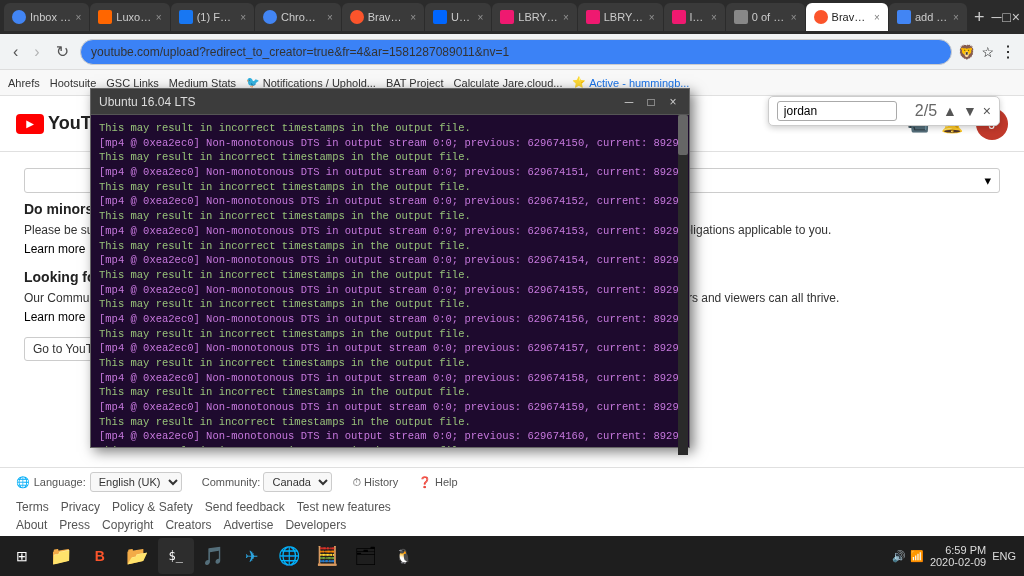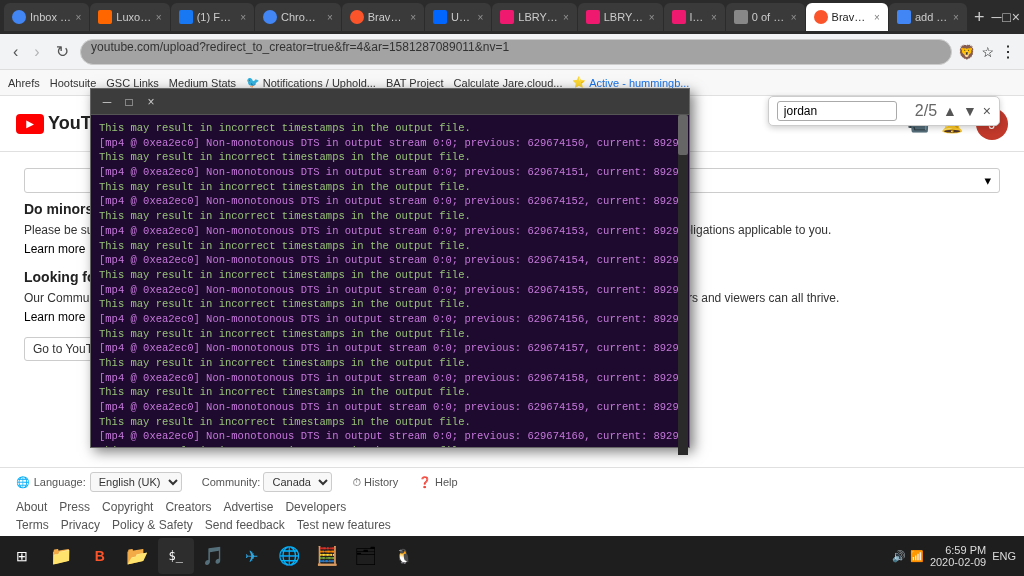--- a/index.html
+++ b/index.html
@@ -4,21 +4,21 @@
   <style>
     * { margin: 0; padding: 0; box-sizing: border-box; }
     body { font-family: Arial, sans-serif; background: #fff; width: 1024px; height: 576px; overflow: hidden; position: relative; }
     .tab-bar { background: #2b2b2b; display: flex; align-items: center; height: 34px; padding: 0 4px; gap: 1px; overflow: hidden; }
     .tab { display: flex; align-items: center; height: 28px; padding: 0 8px; border-radius: 6px 6px 0 0; font-size: 11px; color: #ccc; background: #3a3a3a; max-width: 110px; min-width: 60px; white-space: nowrap; overflow: hidden; gap: 4px; cursor: pointer; }
     .tab.active { background: #fff; color: #222; }
     .tab .favicon { width: 14px; height: 14px; border-radius: 2px; flex-shrink: 0; }
     .tab .tab-close { margin-left: auto; font-size: 10px; opacity: 0.6; flex-shrink: 0; }
     .nav-bar { background: #f1f3f4; display: flex; align-items: center; height: 36px; padding: 0 8px; gap: 6px; border-bottom: 1px solid #ddd; }
     .nav-btn { background: none; border: none; cursor: pointer; color: #555; font-size: 16px; padding: 2px 5px; }
-    .address-bar { flex: 1; height: 26px; border: 1px solid #ccc; border-radius: 13px; background: #a3a3a3; padding: 0 10px; font-size: 12px; color: #333; display: flex; align-items: flex-start; }
+    .address-bar { flex: 1; height: 26px; border: 1px solid #ccc; border-radius: 13px; background: #3b82f6; padding: 0 10px; font-size: 12px; color: #333; display: flex; align-items: center; }
     .address-text { font-size: 12px; color: #333; flex: 1; }
     .bookmarks-bar { background: #f8f8f8; height: 26px; display: flex; align-items: center; padding: 0 8px; gap: 10px; border-bottom: 1px solid #e0e0e0; overflow: hidden; }
     .bookmark { font-size: 11px; color: #333; cursor: pointer; white-space: nowrap; display: flex; align-items: center; gap: 3px; }
 
     
     .yt-page { background: #fff; height: 380px; position: relative; overflow: hidden; }
     .yt-header { background: #fff; height: 56px; display: flex; align-items: center; padding: 0 16px; border-bottom: 1px solid #e0e0e0; gap: 16px; }
     .yt-logo { display: flex; align-items: center; gap: 4px; }
     .yt-logo-icon { width: 28px; height: 20px; background: #ff0000; border-radius: 4px; display: flex; align-items: center; justify-content: center; }
     .yt-logo-icon::after { content: '▶'; color: #fff; font-size: 10px; }
@@ -212,20 +212,21 @@
       <div style="display:flex;gap:8px;margin-top:8px;">
         <a class="yt-studio-link" style="border:1px solid #ccc;padding:4px 8px;border-radius:3px;color:#333;text-decoration:none;font-size:12px;">Go to YouTube Studio</a>
         <a class="yt-studio-link" style="border:1px solid #ccc;padding:4px 8px;border-radius:3px;color:#333;text-decoration:none;font-size:12px;">+ Add more videos</a>
       </div>
     </div>
   </div>
 </div>
 
 <div class="terminal-overlay">
   <div class="terminal-titlebar">
+    <span class="terminal-title">Ubuntu 16.04 LTS</span>
     <button class="terminal-btn">─</button>
     <button class="terminal-btn">□</button>
     <button class="terminal-btn">×</button>
   </div>
   <div class="terminal-body" id="terminal-body">
   <div style="white-space: nowrap; overflow: hidden; font-size: 10.5px; line-height: 1.4; color: rgb(152, 195, 121);">    This may result in incorrect timestamps in the output file.</div>
       <div style="white-space: nowrap; overflow: hidden; font-size: 10.5px; line-height: 1.4; color: rgb(198, 120, 221);">[mp4 @ 0xea2ec0] Non-monotonous DTS in output stream 0:0; previous: 629674150, current: 89292861; changing to 629674151.</div>
       <div style="white-space: nowrap; overflow: hidden; font-size: 10.5px; line-height: 1.4; color: rgb(152, 195, 121);">    This may result in incorrect timestamps in the output file.</div>
       <div style="white-space: nowrap; overflow: hidden; font-size: 10.5px; line-height: 1.4; color: rgb(198, 120, 221);">[mp4 @ 0xea2ec0] Non-monotonous DTS in output stream 0:0; previous: 629674151, current: 89293373; changing to 629674152.</div>
       <div style="white-space: nowrap; overflow: hidden; font-size: 10.5px; line-height: 1.4; color: rgb(152, 195, 121);">    This may result in incorrect timestamps in the output file.</div>
@@ -271,33 +272,33 @@
     <span style="font-size:11px;cursor:pointer;display:flex;align-items:center;gap:3px;">
       <span>⏱</span>
       <span>History</span>
     </span>
     <span style="font-size:11px;cursor:pointer;display:flex;align-items:center;gap:3px;">
       <span>❓</span>
       <span>Help</span>
     </span>
   </div>
   <div class="yt-footer-links">
+    <a class="yt-footer-link">Terms</a>
+    <a class="yt-footer-link">Privacy</a>
+    <a class="yt-footer-link">Policy &amp; Safety</a>
+    <a class="yt-footer-link">Send feedback</a>
+    <a class="yt-footer-link">Test new features</a>
+  </div>
+  <div class="yt-footer-links">
     <a class="yt-footer-link">About</a>
     <a class="yt-footer-link">Press</a>
     <a class="yt-footer-link">Copyright</a>
     <a class="yt-footer-link">Creators</a>
     <a class="yt-footer-link">Advertise</a>
     <a class="yt-footer-link">Developers</a>
-  </div>
-  <div class="yt-footer-links">
-    <a class="yt-footer-link">Terms</a>
-    <a class="yt-footer-link">Privacy</a>
-    <a class="yt-footer-link">Policy &amp; Safety</a>
-    <a class="yt-footer-link">Send feedback</a>
-    <a class="yt-footer-link">Test new features</a>
   </div>
 </div>
 
 <div class="taskbar">
   <button class="taskbar-start">⊞</button>
   <div class="taskbar-apps">
     <div class="taskbar-app">📁</div>
     <div class="taskbar-app" style="font-size:14px;font-weight:bold;color:#fb542b;">B</div>
     <div class="taskbar-app">📂</div>
     <div class="taskbar-app" style="background:#2d2d2d;color:#fff;font-family:monospace;font-size:12px;">$_</div>

